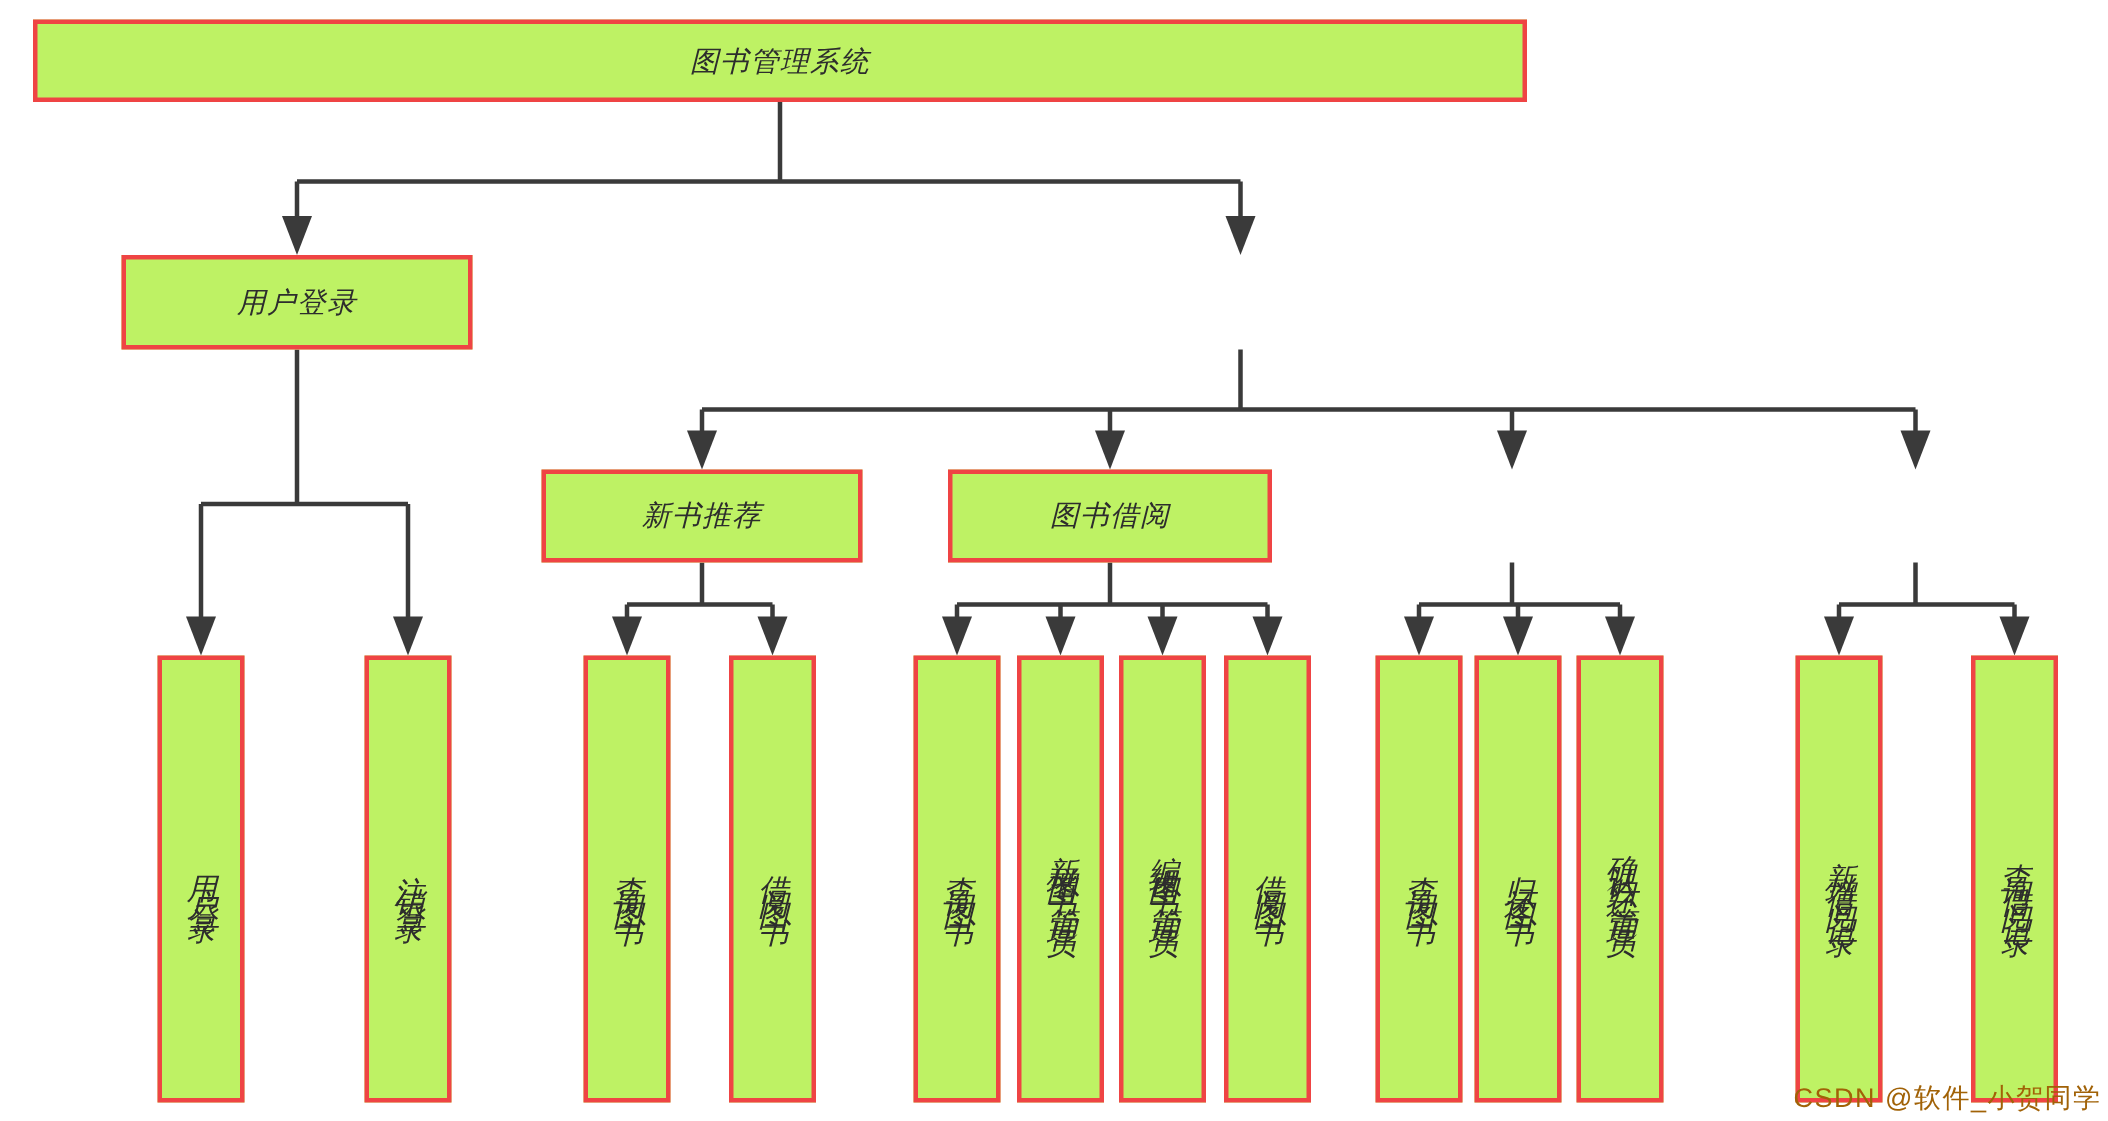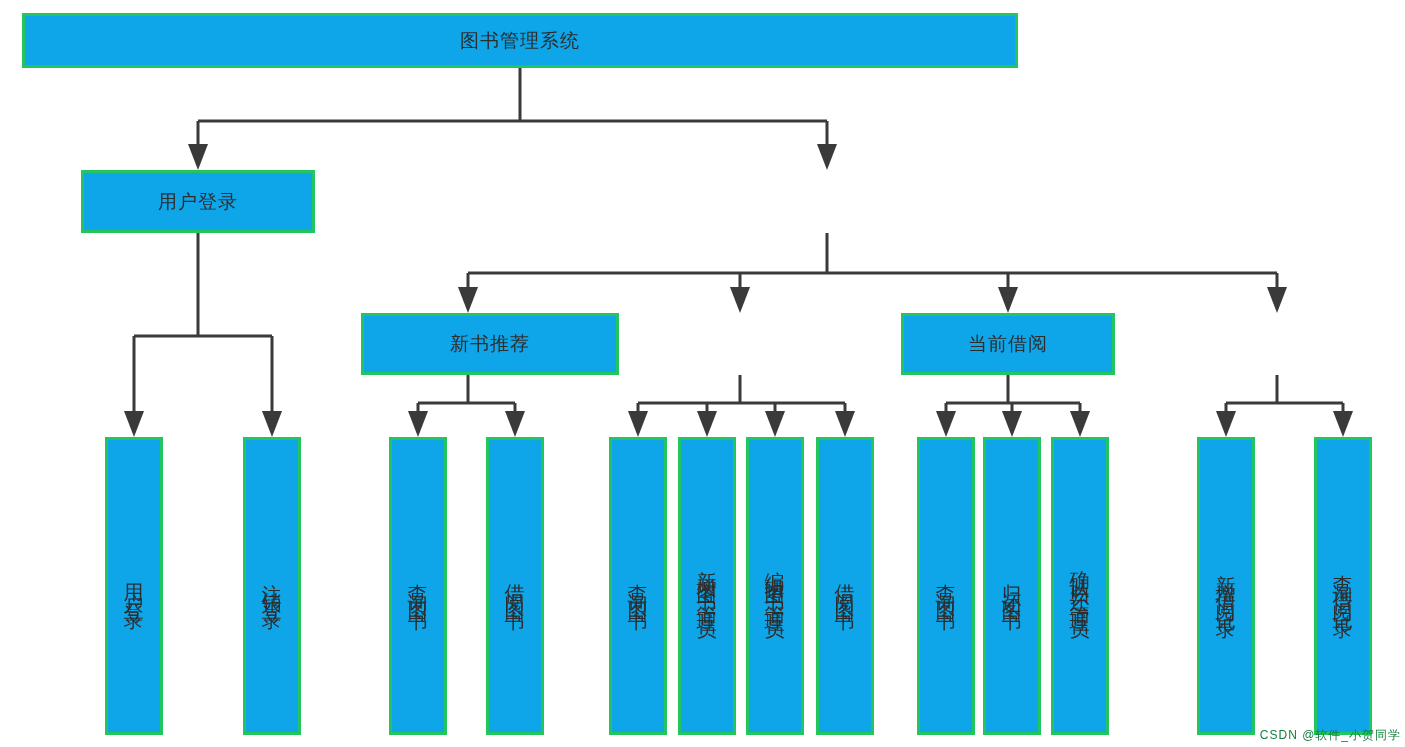--- a/index.html
+++ b/index.html
@@ -2,42 +2,43 @@
 <html><head>
 <meta charset="utf-8">
 <style>
   html,body { margin:0; padding:0; background:#ffffff; }
   .canvas {
     position:relative; width:1405px; height:747px; background:#ffffff;
     font-family:"Liberation Sans","DejaVu Sans",sans-serif; overflow:hidden;
   }
   .box {
     position:absolute; box-sizing:border-box;
-    border:3px solid #22c55e; background:#0ea5e9;
+    border:3px solid #ef4444; background:#bef264;
     display:flex; align-items:center; justify-content:center;
     color:#2d2d2d;
+    font-style:italic;
   }
   .hbox { font-size:19px; letter-spacing:1px; white-space:nowrap; }
   .vbox span {
     writing-mode:vertical-rl; text-orientation:mixed;
     font-size:20px; letter-spacing:9px; line-height:1;
     color:#2d2d2d;
   }
   .vbox.long span { letter-spacing:7px; }
   svg.connectors { position:absolute; left:0; top:0; pointer-events:none; }
   .watermark {
     position:absolute; right:4px; bottom:3px;
-    font-size:12px; color:#15803d; letter-spacing:1px; white-space:nowrap;
+    font-size:18px; color:#a16207; letter-spacing:1px; white-space:nowrap;
   }
 
   
   #n-root { left:22px;  top:13px;  width:996px; height:55px; }
   #n-l2a  { left:81px;  top:170px; width:234px; height:63px; }
   #n-l2b  { left:712px; top:170px; width:230px; height:63px; }
-  #n-l3a  { left:361px; top:313px; width:258px; height:62px; }
+  #n-l3a  { left:361px; top:313px; width:214px; height:62px; }
   #n-l3b  { left:632px; top:313px; width:216px; height:62px; }
   #n-l3c  { left:901px; top:313px; width:214px; height:62px; }
   #n-l3d  { left:1173px;top:313px; width:208px; height:62px; }
   .leaf   { top:437px; width:58px; height:298px; }
   #f-a1 { left:105px; }  #f-a2 { left:243px; }
   #f-b1 { left:389px; }  #f-b2 { left:486px; }
   #f-c1 { left:609px; }  #f-c2 { left:678px; }
   #f-c3 { left:746px; }  #f-c4 { left:816px; }
   #f-d1 { left:917px; }  #f-d2 { left:983px; }
   #f-d3 { left:1051px; }
@@ -86,21 +87,21 @@
       <polygon points="1216,411 1236,411 1226,437"></polygon>
       <polygon points="1333,411 1353,411 1343,437"></polygon>
     </g>
   </svg>
 
   <div class="box hbox" id="n-root">图书管理系统</div>
 
   <div class="box hbox" id="n-l2a">用户登录</div>
 
   <div class="box hbox" id="n-l3a">新书推荐</div>
-  <div class="box hbox" id="n-l3c">当前借阅</div>
+  <div class="box hbox" id="n-l3b">图书借阅</div>
 
   <div class="box vbox leaf" id="f-a1">
     <span>用户登录</span>
   </div>
   <div class="box vbox leaf" id="f-a2">
     <span>注销登录</span>
   </div>
 
   <div class="box vbox leaf" id="f-b1">
     <span>查询图书</span>

